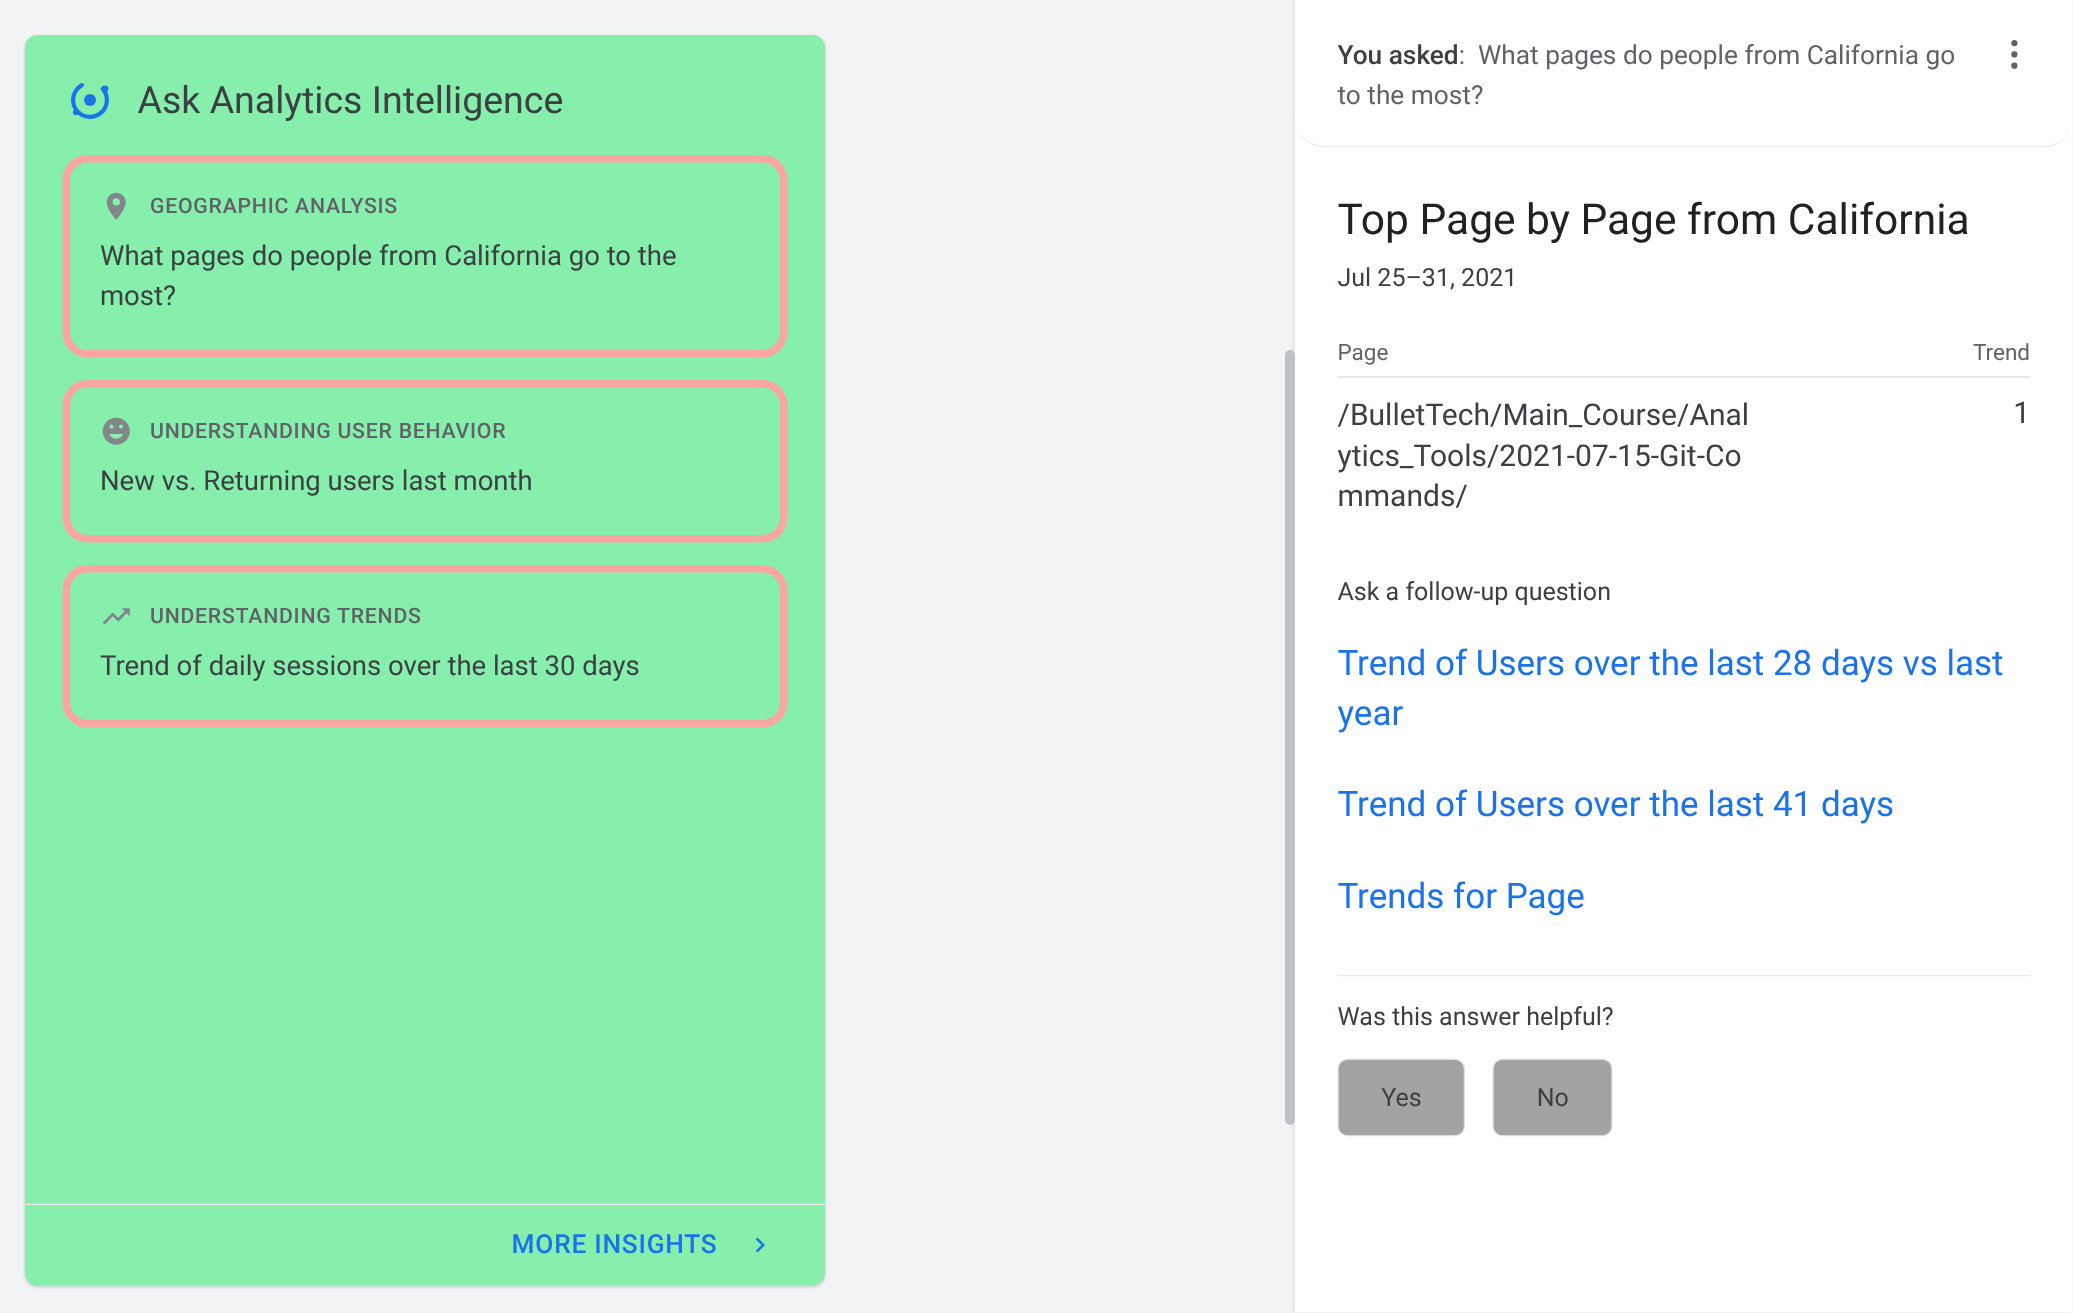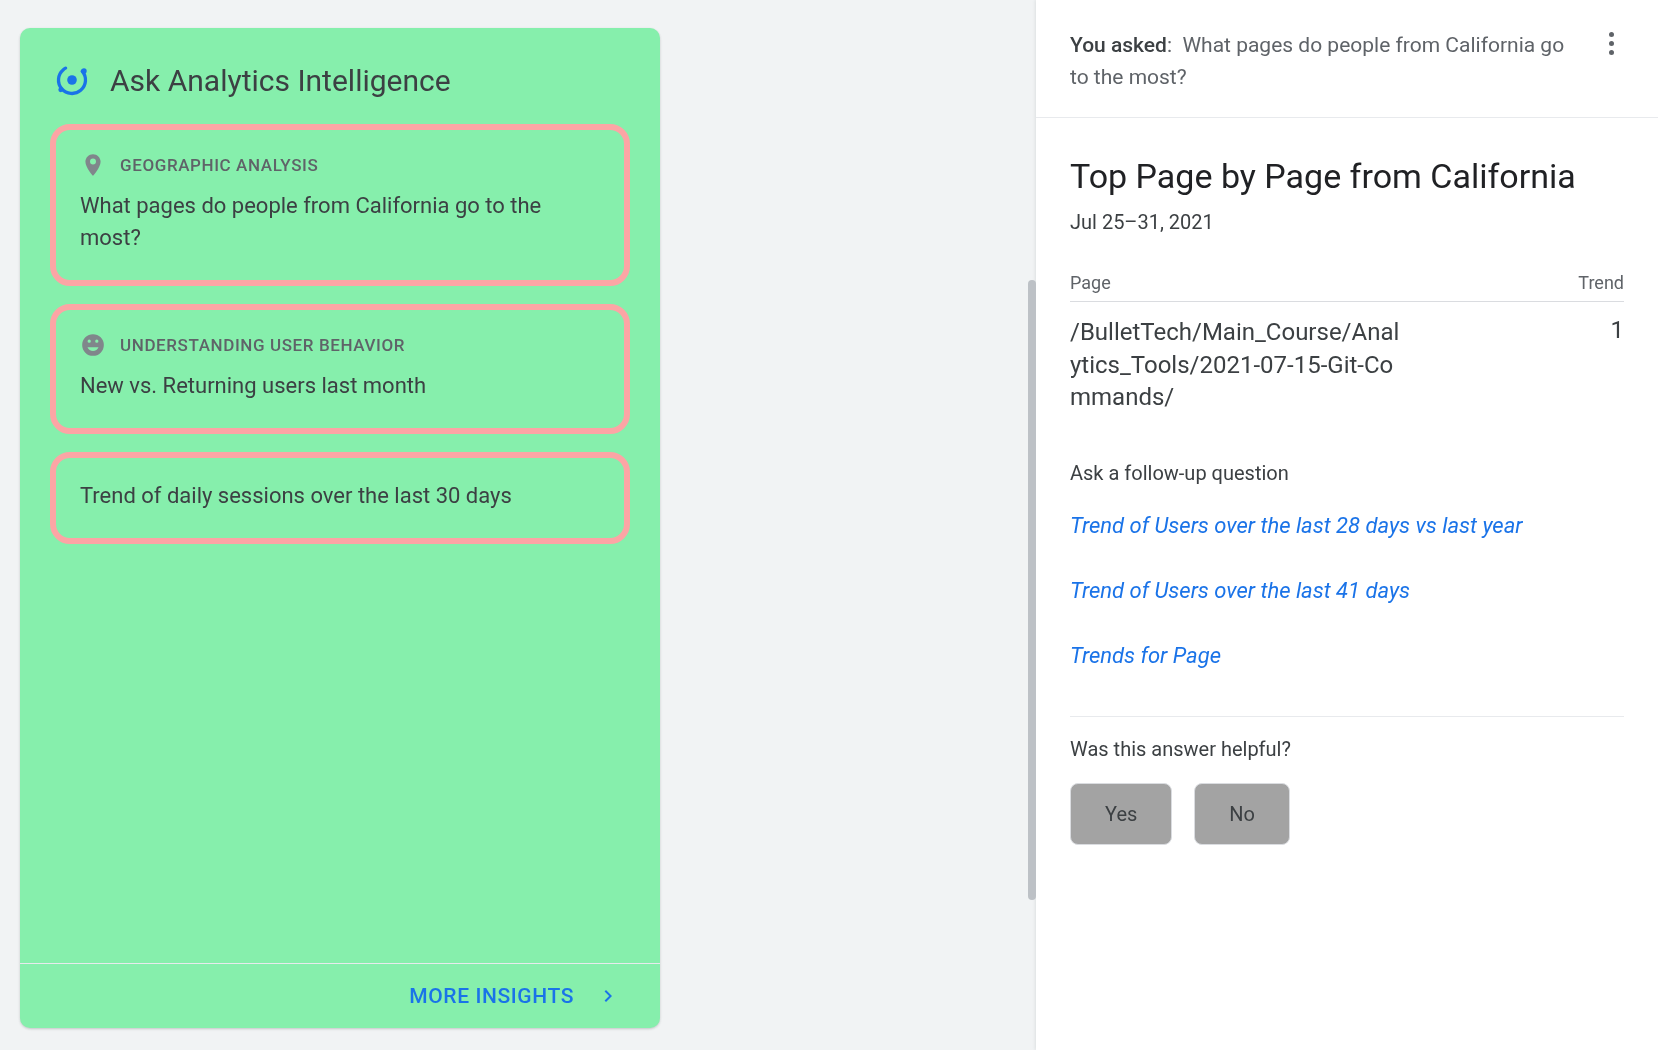--- a/index.html
+++ b/index.html
@@ -119,20 +119,21 @@
     height: 620px;
     background: #bdc1c6;
     border-radius: 4px;
   }
   .asked-bar {
     padding: 30px 34px 24px 34px;
     border-bottom: 1px solid #e8eaed;
     display: flex;
     align-items: flex-start;
     gap: 12px;
+    border-radius: 24px;
   }
   .asked-text {
     font-size: 21px;
     color: #5f6368;
     line-height: 1.5;
     flex: 1;
   }
   .asked-label { font-weight:500; color:#3c4043; }
   .more-vert {
     width: 26px; height:26px; color:#5f6368; cursor:pointer;
@@ -174,25 +175,24 @@
   .page-cell { width: 330px; word-break: break-all; line-height:1.35; }
   .users-cell { text-align:right; }
   .followup-label {
     font-size:20px;
     color:#3c4043;
     margin-top:48px;
     margin-bottom:26px;
   }
   .followup-links { display:flex; flex-direction:column; gap:34px; }
   .followup-link {
-    font-size:22px;
+    font-size:28px;
     color:#1a73e8;
     cursor:pointer;
     line-height:1.4;
-    font-style:italic;
   }
   .divider { border-top:1px solid #e8eaed; margin-top:44px; margin-bottom:20px; }
   .helpful-label { font-size:20px; color:#3c4043; margin-bottom:22px; }
   .btn-row { display:flex; gap:22px; }
   .fb-btn {
     border:1px solid #dadce0;
     background:#a3a3a3;
     border-radius:8px;
     padding: 18px 34px;
     font-size:20px;
@@ -234,20 +234,26 @@
           <div class="sugg-head">
             <svg class="sugg-icon" viewBox="0 0 24 24">
                 <path fill="currentColor" d="M12 2a10 10 0 1 0 0 20 10 10 0 0 0 0-20zm-3.5 8a1.5 1.5 0 1 1 0-3 1.5 1.5 0 0 1 0 3zm7 0a1.5 1.5 0 1 1 0-3 1.5 1.5 0 0 1 0 3zM12 17.5c-2.33 0-4.31-1.46-5.11-3.5h10.22c-.8 2.04-2.78 3.5-5.11 3.5z"></path>
               </svg>
             <div class="sugg-label">UNDERSTANDING USER BEHAVIOR</div>
           </div>
           <div class="sugg-question">New vs. Returning users last month</div>
         </div>
 
         <div class="suggestion">
+          <div class="sugg-head">
+            <svg class="sugg-icon" viewBox="0 0 24 24">
+                <path fill="currentColor" d="M16 6l2.29 2.29-4.88 4.88-4-4L2 16.59 3.41 18l6-6 4 4 6.3-6.29L22 12V6z"></path>
+              </svg>
+            <div class="sugg-label">UNDERSTANDING TRENDS</div>
+          </div>
           <div class="sugg-question">Trend of daily sessions over the last 30 days</div>
         </div>
 
       </div>
 
       <div class="card-footer">
         <span class="more-link">MORE INSIGHTS</span>
         <svg class="chevron-icon" viewBox="0 0 24 24">
             <path fill="currentColor" d="M8.59 16.59 13.17 12 8.59 7.41 10 6l6 6-6 6z"></path>
           </svg>

